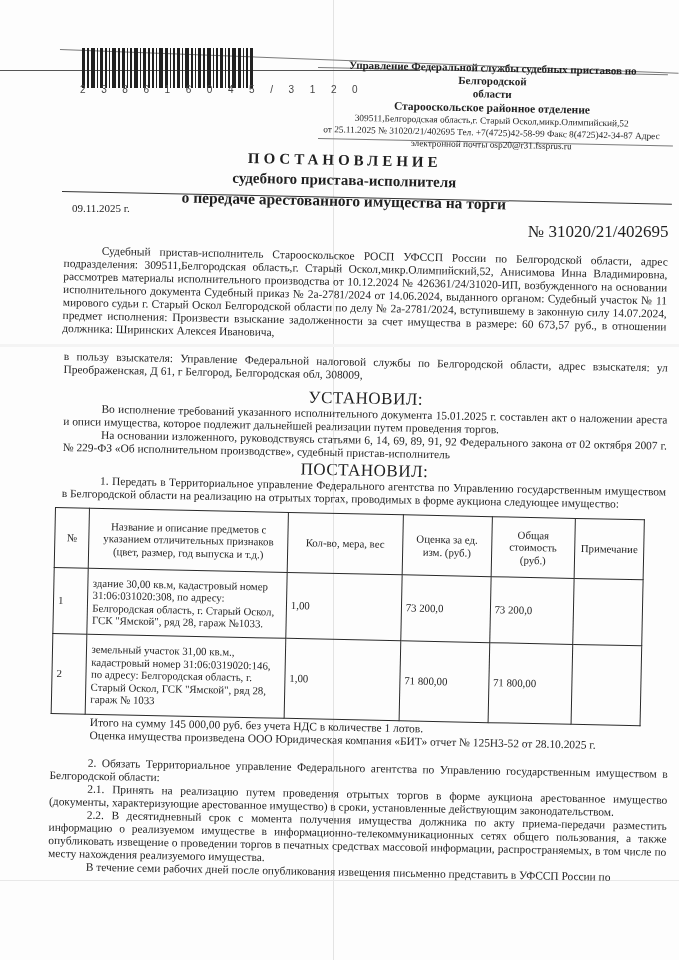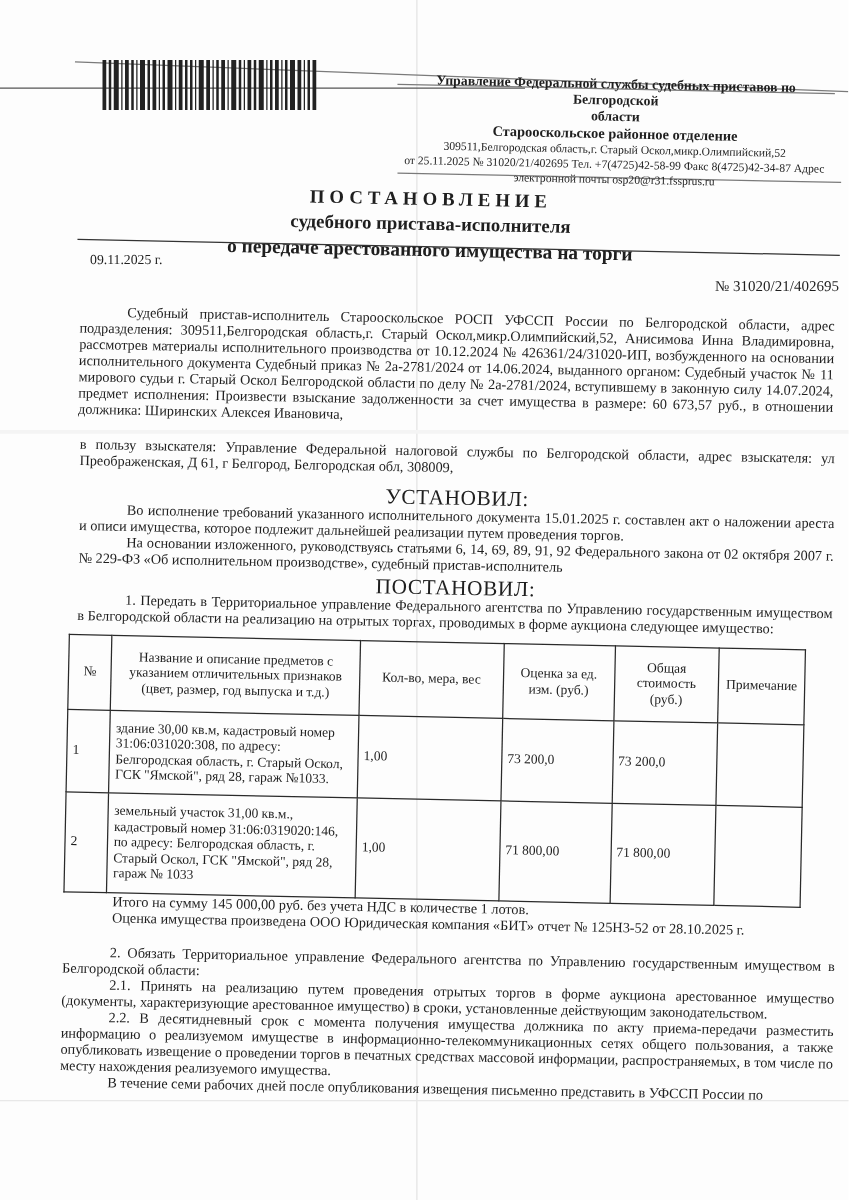--- a/index.html
+++ b/index.html
@@ -23,21 +23,21 @@
   .org .l2 { font-weight: bold; font-size: 11px; }
   .org .l3 { font-weight: bold; font-size: 11.5px; margin-top: 1px; }
   .org .small { font-size: 9.3px; line-height: 12px; }
 
   .title { position: absolute; left: 155px; top: 146px; width: 380px; text-align: center; font-weight: bold; transform: rotate(1.2deg); transform-origin: left top; }
   .title .t1 { font-size: 15px; letter-spacing: 4px; line-height: 20px; }
   .title .t2 { font-size: 15px; line-height: 20px; }
   .title .t3 { font-size: 15.5px; line-height: 21px; }
 
   .date { position: absolute; left: 72px; top: 202px; font-size: 11px; }
-  .docnum { position: absolute; left: 572px; top: 222px; font-size: 12px; }
+  .docnum { position: absolute; left: 528px; top: 222px; font-size: 17px; }
 
   .body-text { position: absolute; left: 64px; width: 604px; font-size: 11.4px; line-height: 13px; transform: rotate(1.1deg); transform-origin: left top; }
   .para { text-align: justify; }
   .indent { text-indent: 38px; }
   .heading { text-align: center; font-size: 17px; line-height: 18px; letter-spacing: 0.5px; }
 
   .redact-band { position: absolute; left: 0; top: 344px; width: 679px; height: 3px; background: #f4f4f4; }
 
   
   .tbl { position: absolute; left: 55px; top: 507px; width: 590px; border-collapse: collapse; font-size: 10.8px; line-height: 12.5px; transform: rotate(1.2deg); transform-origin: left top; }
@@ -100,20 +100,21 @@
       <div class="bar" style="width: 2px;"></div>
       <div class="bar" style="width: 3px;"></div>
       <div class="bar" style="width: 1px;"></div>
       <div class="bar" style="width: 2px;"></div>
       <div class="bar" style="width: 4px;"></div>
       <div class="bar" style="width: 3px;"></div>
       <div class="bar" style="width: 1px;"></div>
       <div class="bar" style="width: 2px;"></div>
       <div class="bar" style="width: 3px;"></div>
     </div>
+  <div class="barcode-num">2 3 8 6 1 6 0 4 5 / 3 1 2 0</div>
 
   <div class="org">
     <div class="l1">Управление Федеральной службы судебных приставов по Белгородской</div>
     <div class="l2">области</div>
     <div class="l3">Старооскольское районное отделение</div>
     <div class="small">309511,Белгородская область,г. Старый Оскол,микр.Олимпийский,52</div>
     <div class="small">от 25.11.2025 № 31020/21/402695 Тел. +7(4725)42-58-99 Факс 8(4725)42-34-87 Адрес</div>
     <div class="small">электронной почты osp20@r31.fssprus.ru</div>
   </div>
 

